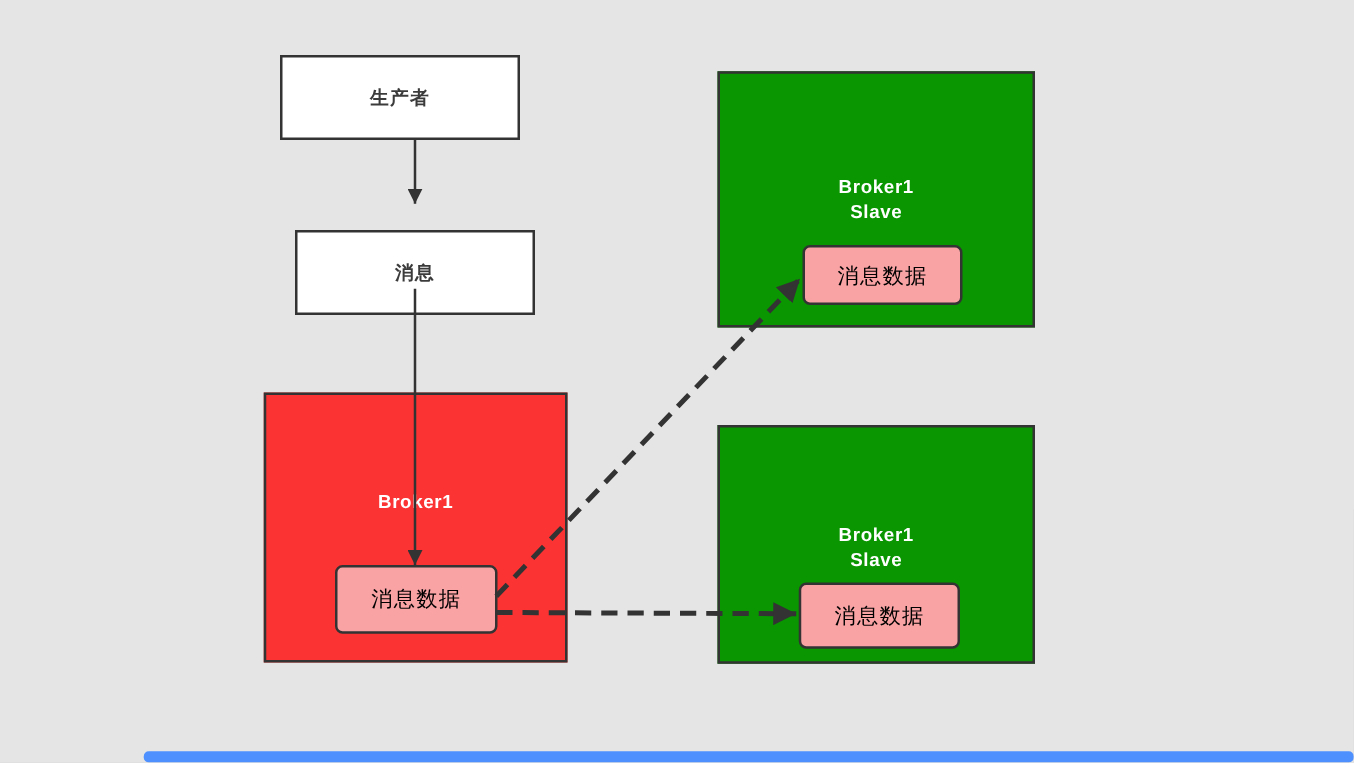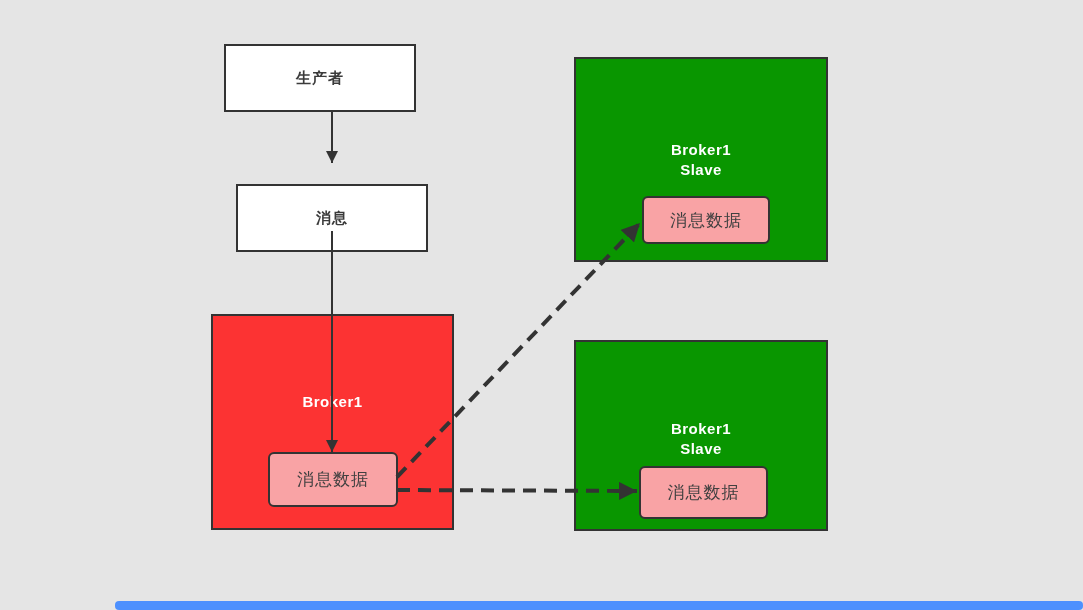--- a/index.html
+++ b/index.html
@@ -45,21 +45,21 @@
   .data-chip {
     position: absolute;
     box-sizing: border-box;
     background: #f9a3a5;
     border: 2px solid #333333;
     border-radius: 6px;
     display: flex;
     align-items: center;
     justify-content: center;
     font-size: 17px;
-    color: #404040;
+    color: #000000;
     letter-spacing: 1px;
   }
   #edges {
     position: absolute;
     left: 0;
     top: 0;
     width: 1083px;
     height: 610px;
     z-index: 5;
     pointer-events: none;

